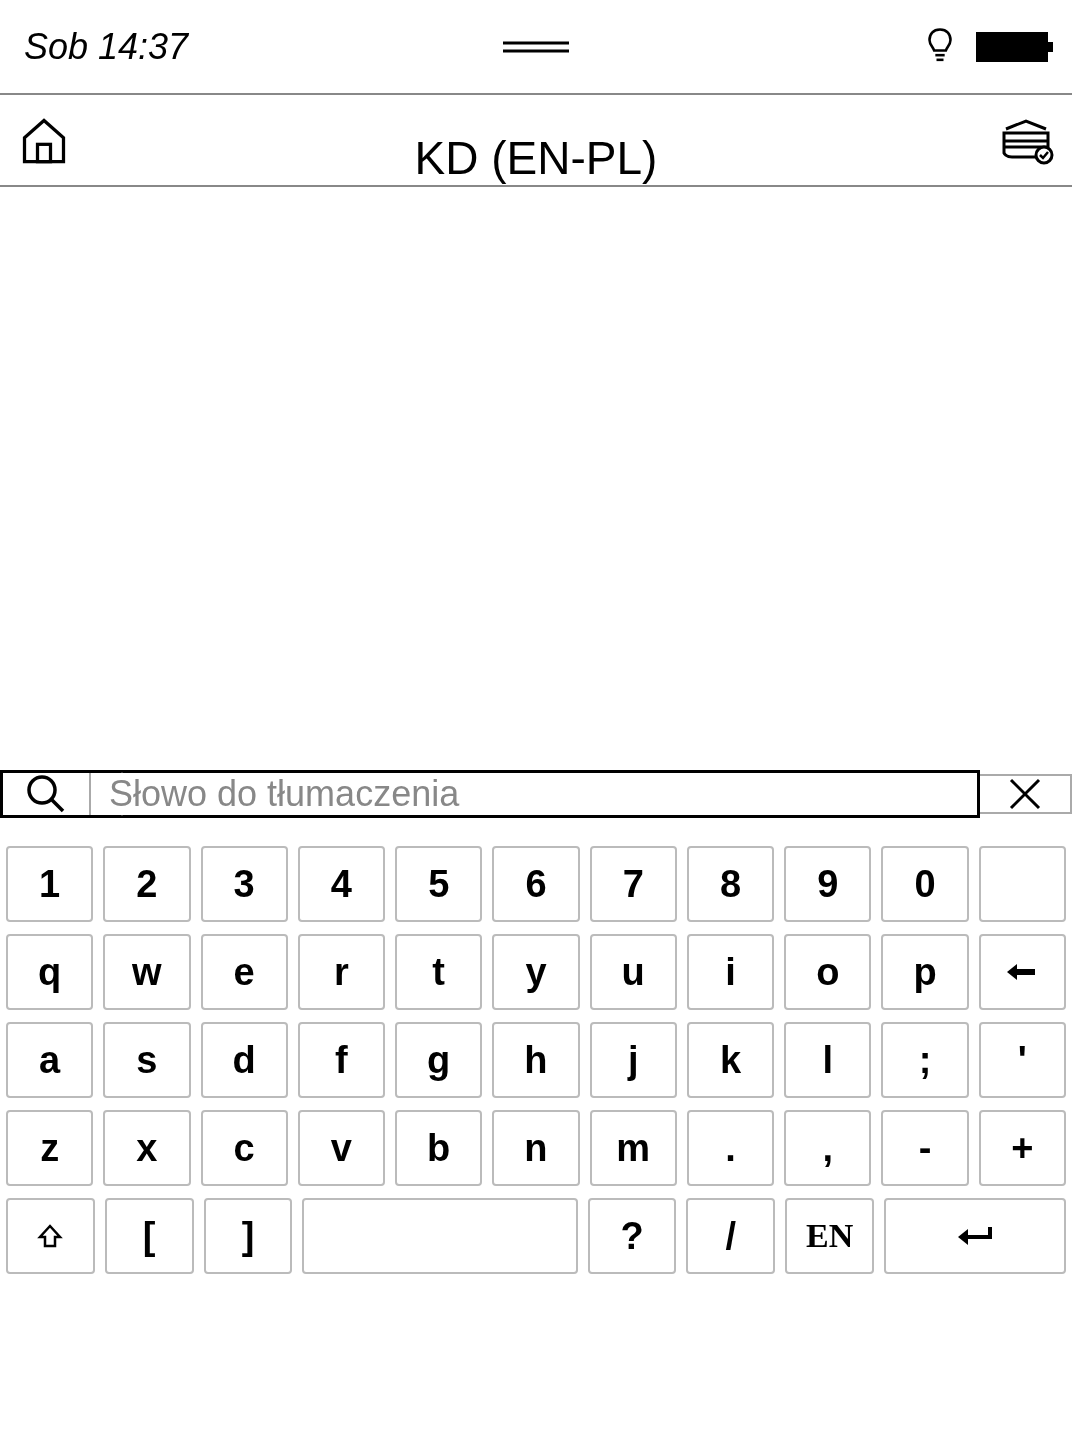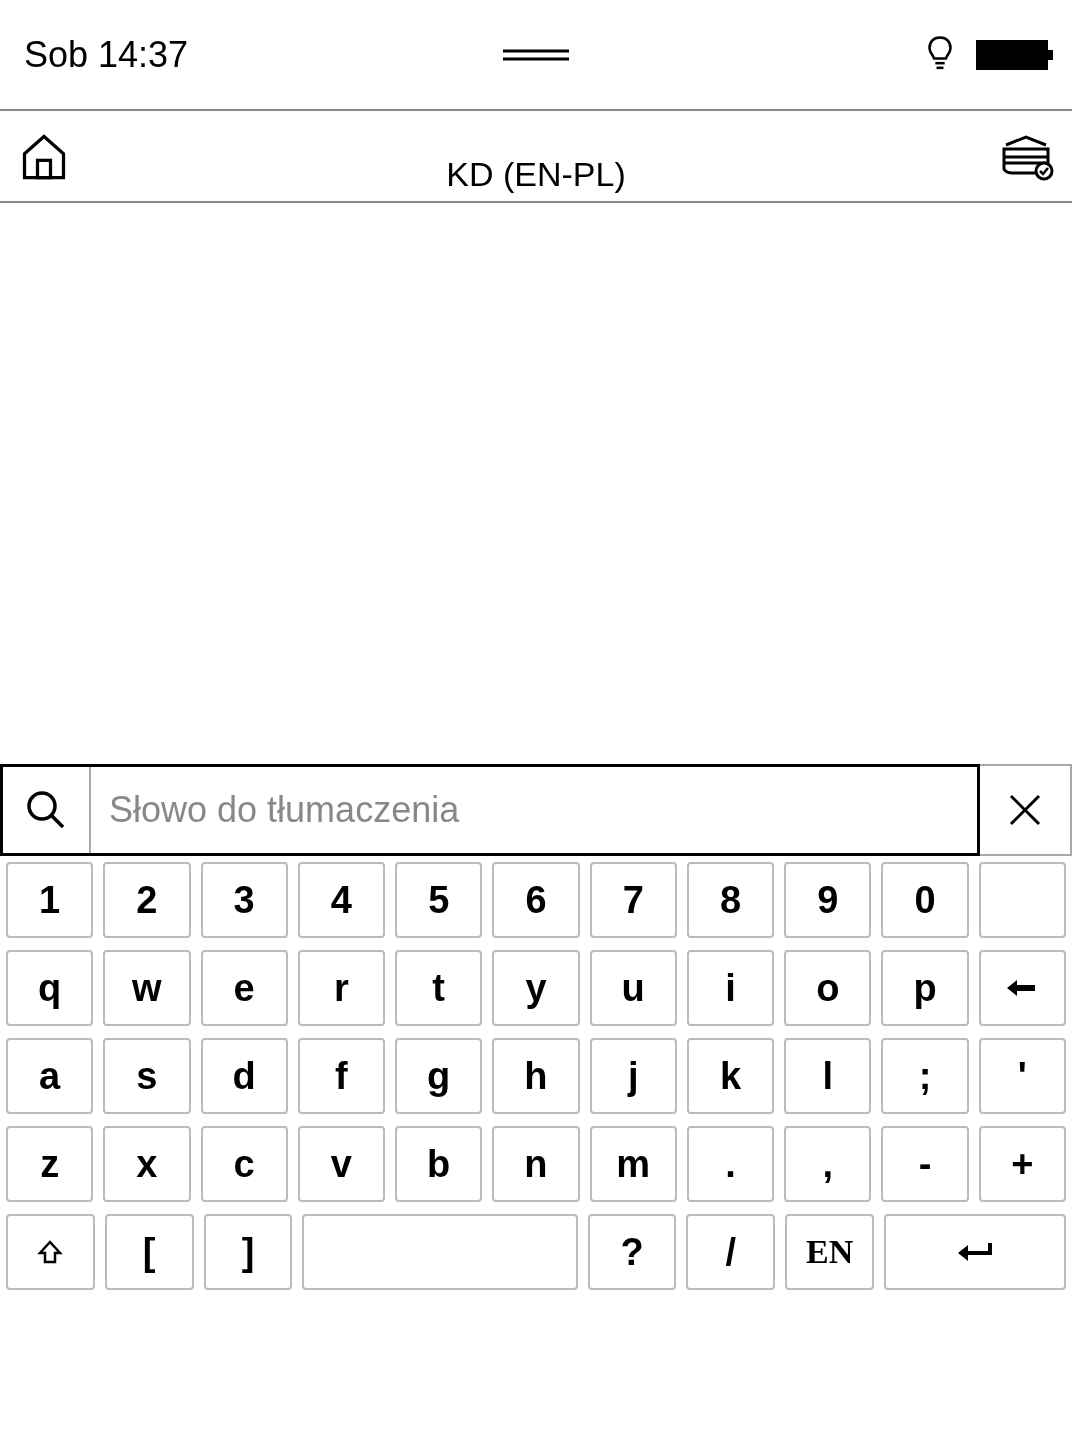--- a/index.html
+++ b/index.html
@@ -8,26 +8,27 @@
   height: 1448px;
   background: #fff;
   font-family: Arial, Helvetica, sans-serif;
   color: #000;
   position: relative;
   overflow: hidden;
 }
 
 
 .status-bar {
-  height: 111px;
+  height: 95px;
   border-bottom: 2px solid #888;
   display: flex;
   align-items: center;
   padding: 4px 24px;
   position: relative;
+  font-style: italic;
 }
 .status-time {
   font-size: 36px;
   font-weight: 400;
 }
 .status-handle {
   position: absolute;
   left: 50%;
   top: 50%;
   transform: translate(-50%, -50%);
@@ -69,36 +70,37 @@
   border-bottom: 2px solid #888;
   display: flex;
   align-items: center;
   padding: 0 18px;
   position: relative;
 }
 .header-title {
   position: absolute;
   left: 50%;
   transform: translateX(-50%);
-  font-size: 34px;
+  font-size: 46px;
   margin-top: 36px;
 }
 .header-right {
   margin-left: auto;
 }
 
 
 .content {
   height: calc(1448px - 95px - 92px - 700px);
 }
 
 
 .search-row {
   display: flex;
   height: 92px;
+  align-items: center;
 }
 .search-box {
   flex: 1;
   border: 3px solid #000;
   display: flex;
   align-items: center;
 }
 .search-icon-box {
   width: 88px;
   display: flex;

